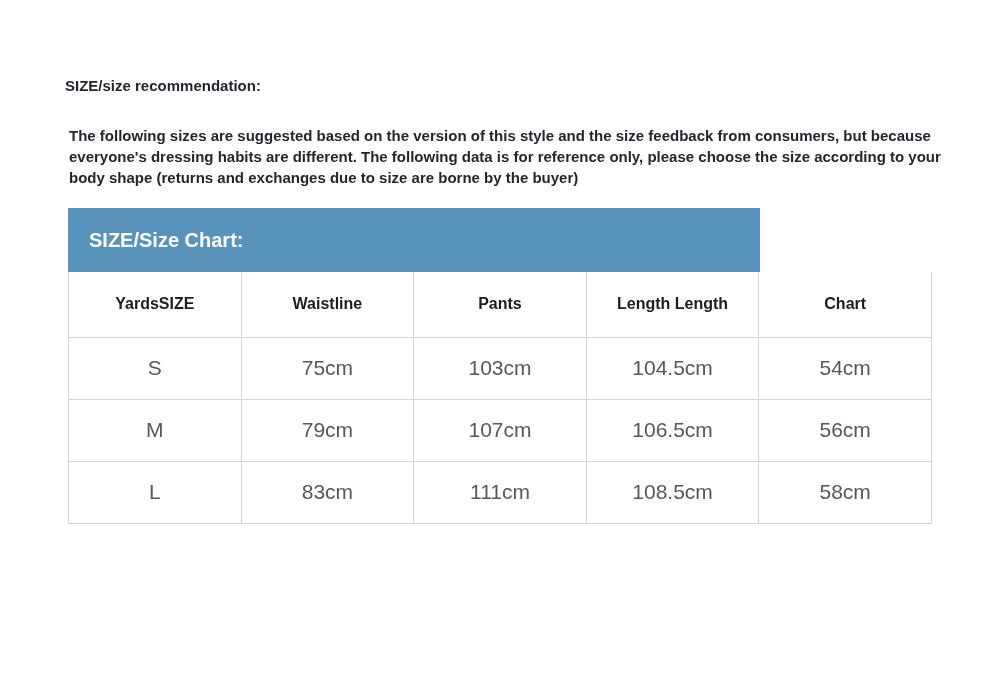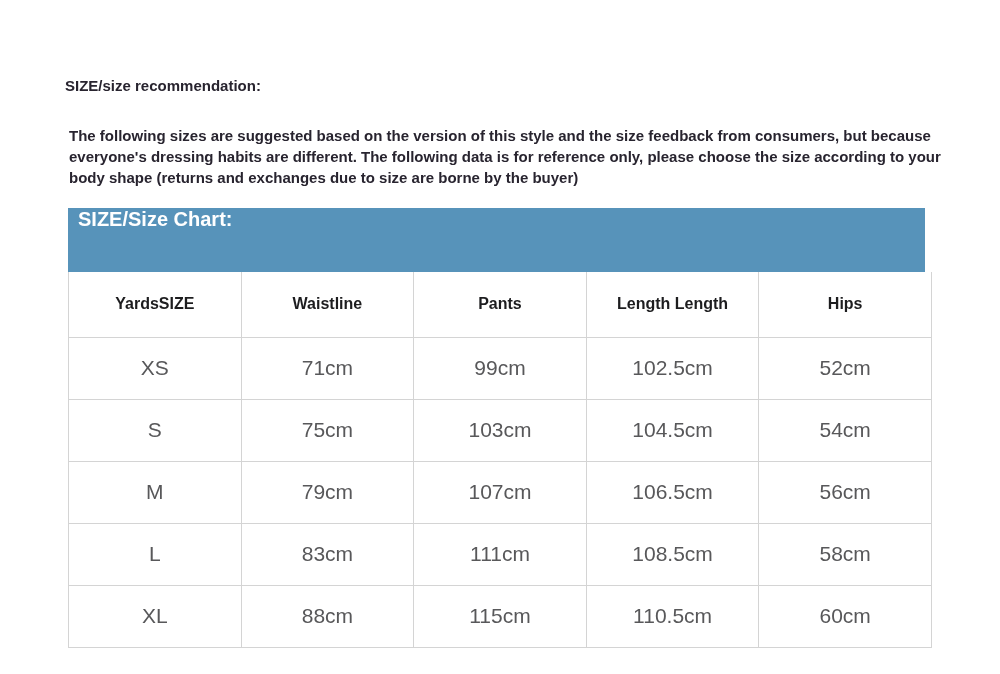--- a/index.html
+++ b/index.html
@@ -31,26 +31,26 @@
     font-size: 15px;
     font-weight: bold;
     line-height: 21px;
     color: #28242f;
     margin: 4px;
   }
   .chart-header {
     position: absolute;
     left: 68px;
     top: 208px;
-    width: 857px;
+    width: 692px;
     height: 64px;
     background: #5793ba;
     display: flex;
-    align-items: flex-start;
-    padding-left: 10px;
+    align-items: center;
+    padding-left: 21px;
   }
   .chart-header-label {
     color: #ffffff;
     font-size: 20px;
     font-weight: bold;
   }
   table.size-chart {
     position: absolute;
     left: 68px;
     top: 272px;
@@ -93,31 +93,24 @@
     <span class="chart-header-label">SIZE/Size Chart:</span>
   </div>
 
   <table class="size-chart">
     <thead>
       <tr>
         <th>YardsSIZE</th>
         <th>Waistline</th>
         <th>Pants</th>
         <th>Length Length</th>
-        <th>Hips</th>
+        <th>Chart</th>
       </tr>
     </thead>
     <tbody>
-      <tr>
-        <td>XS</td>
-        <td>71cm</td>
-        <td>99cm</td>
-        <td>102.5cm</td>
-        <td>52cm</td>
-      </tr>
       <tr>
         <td>S</td>
         <td>75cm</td>
         <td>103cm</td>
         <td>104.5cm</td>
         <td>54cm</td>
       </tr>
       <tr>
         <td>M</td>
         <td>79cm</td>
@@ -125,23 +118,16 @@
         <td>106.5cm</td>
         <td>56cm</td>
       </tr>
       <tr>
         <td>L</td>
         <td>83cm</td>
         <td>111cm</td>
         <td>108.5cm</td>
         <td>58cm</td>
       </tr>
-      <tr>
-        <td>XL</td>
-        <td>88cm</td>
-        <td>115cm</td>
-        <td>110.5cm</td>
-        <td>60cm</td>
-      </tr>
     </tbody>
   </table>
 
 </div>
 
 </body></html>

